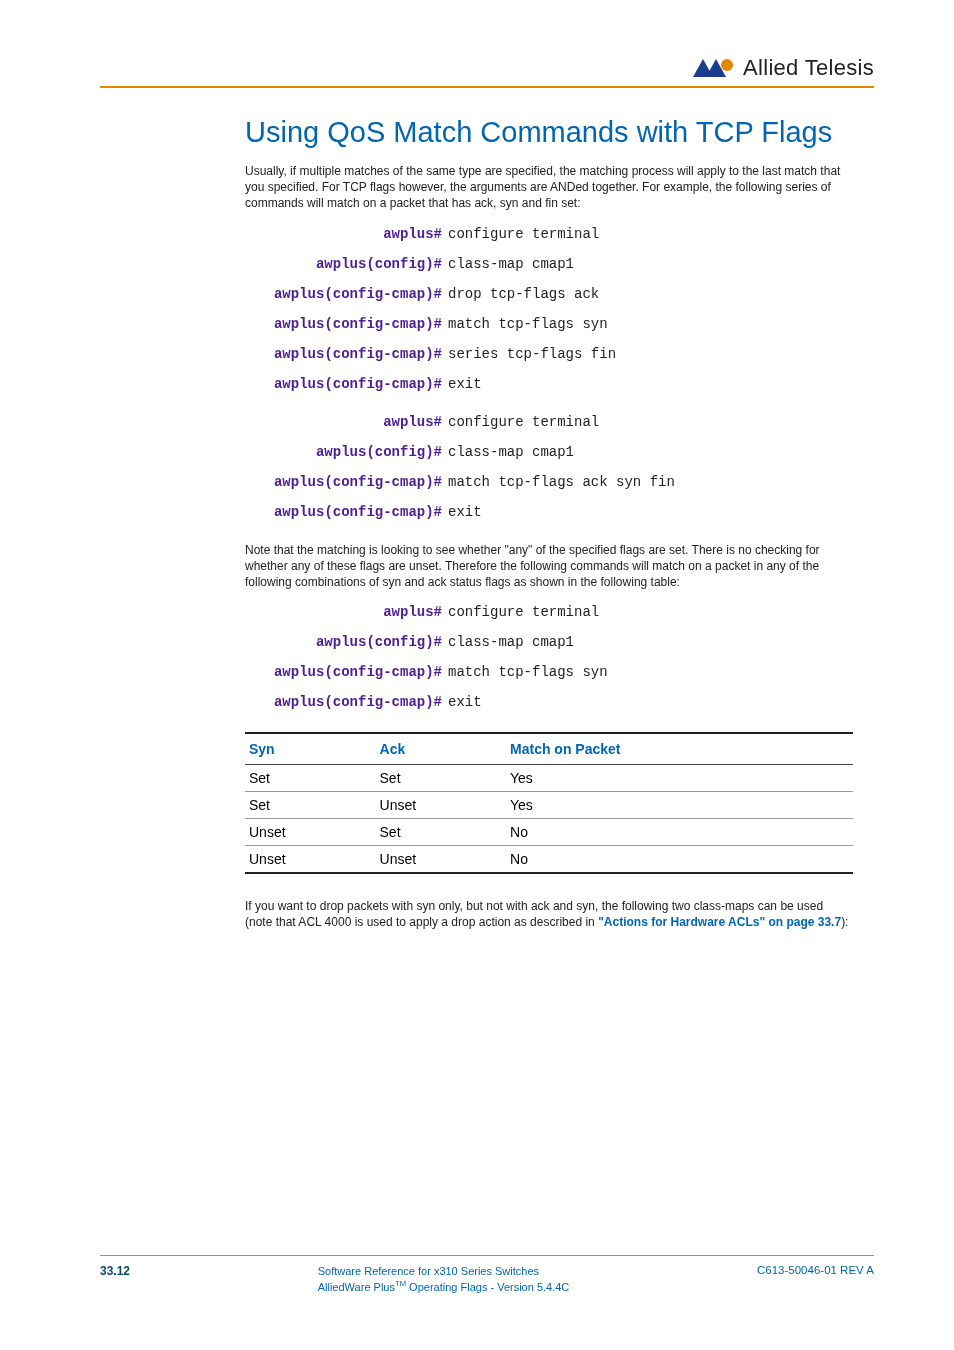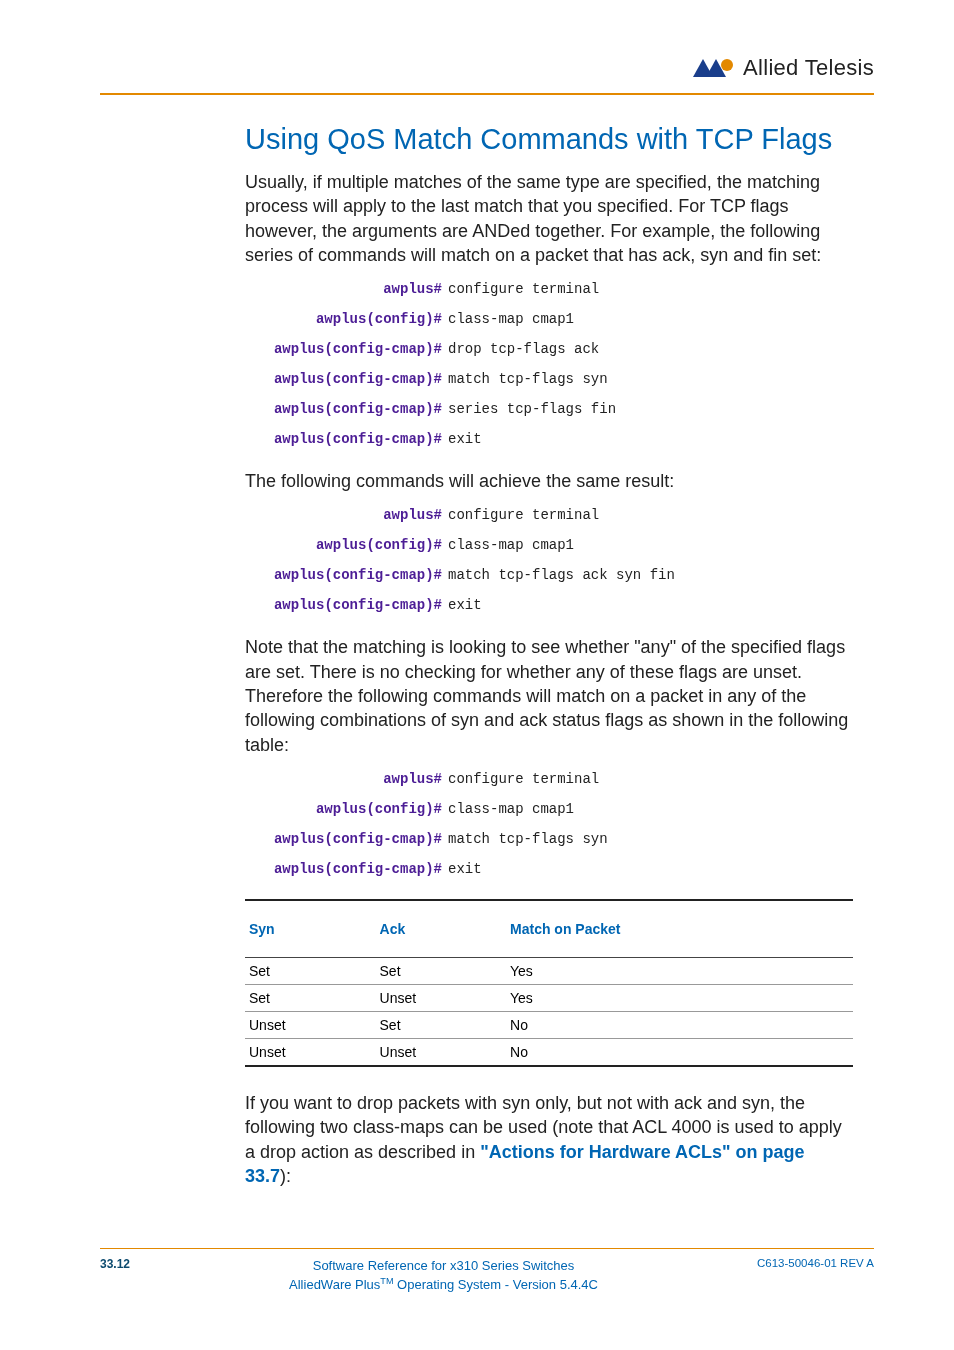--- a/index.html
+++ b/index.html
@@ -10,21 +10,21 @@
       background: #fff;
       position: relative;
     }
     .page {
       padding: 55px 80px 0 100px;
     }
     .header {
       display: flex;
       justify-content: flex-end;
       align-items: flex-start;
-      margin-bottom: 12px;
+      margin-bottom: 5px;
     }
     .logo-wrap {
       display: flex;
       align-items: center;
       gap: 6px;
     }
     .logo-text {
       font-family: "Segoe UI", Arial, sans-serif;
       font-size: 22px;
       font-weight: 400;
@@ -40,21 +40,21 @@
       margin-right: 21px;
     }
     h1 {
       color: #0066b3;
       font-size: 29px;
       font-weight: 400;
       margin-bottom: 14px;
       font-family: "Segoe UI Light", "Segoe UI", Arial, sans-serif;
     }
     .body-text {
-      font-size: 18px;
+      font-size: 12px;
       line-height: 1.35;
       color: #222;
       margin-bottom: 12px;
     }
     .cmd-block {
       margin: 14px 0 22px 28px;
       font-family: "Courier New", monospace;
       font-size: 14px;
     }
     .cmd-line {
@@ -78,21 +78,21 @@
       font-size: 14px;
     }
     thead tr {
       border-top: 2px solid #222;
       border-bottom: 1.5px solid #444;
     }
     th {
       color: #0066b3;
       font-weight: bold;
       text-align: left;
-      padding: 20px 4px;
+      padding: 7px 4px;
     }
     tbody td {
       padding: 5px 4px;
       border-bottom: 1px solid #999;
     }
     tbody tr:last-child td {
       border-bottom: 2px solid #222;
     }
     .link {
       color: #0066b3;
@@ -113,23 +113,22 @@
       display: flex;
       justify-content: space-between;
       align-items: flex-start;
     }
     .footer-left {
       color: #0c4a6e;
       font-weight: bold;
       font-size: 12px;
     }
     .footer-center {
-      text-align: center;
-      color: #0066b3;
-      font-size: 13px;
+      color: #0066b3;
+      font-size: 11px;
       line-height: 1.4;
     }
     .footer-right {
       color: #0066b3;
       font-size: 11.5px;
       text-align: center;
     }
     sup { font-size: 0.7em; }
   </style>
 </head>
@@ -173,21 +172,20 @@
         <div class="cmd-line">
           <span class="cmd-prompt">awplus(config-cmap)#</span>
           <span class="cmd-text">series tcp-flags fin</span>
         </div>
         <div class="cmd-line">
           <span class="cmd-prompt">awplus(config-cmap)#</span>
           <span class="cmd-text">exit</span>
         </div>
       </div>
 
-    <p class="body-text">The following commands will achieve the same result:</p>
 
     <div class="cmd-block" id="block2">
         <div class="cmd-line">
           <span class="cmd-prompt">awplus#</span>
           <span class="cmd-text">configure terminal</span>
         </div>
         <div class="cmd-line">
           <span class="cmd-prompt">awplus(config)#</span>
           <span class="cmd-text">class-map cmap1</span>
         </div>
@@ -260,18 +258,18 @@
   </div>
 </div>
 
 <div class="footer">
   <div class="footer-rule"></div>
   <div class="footer-row">
     <div class="footer-left">33.12</div>
     <div class="footer-center">
       <div>Software Reference for x310 Series Switches</div>
       <div>
-        <span>AlliedWare Plus</span><sup>TM</sup><span> Operating System  -  Version 5.4.4C</span>
+        <span>AlliedWare Plus</span><sup>TM</sup><span> Operating Flags  -  Version 5.4.4C</span>
       </div>
     </div>
     <div class="footer-right">C613-50046-01 REV A</div>
   </div>
 </div>
 
 </body></html>

